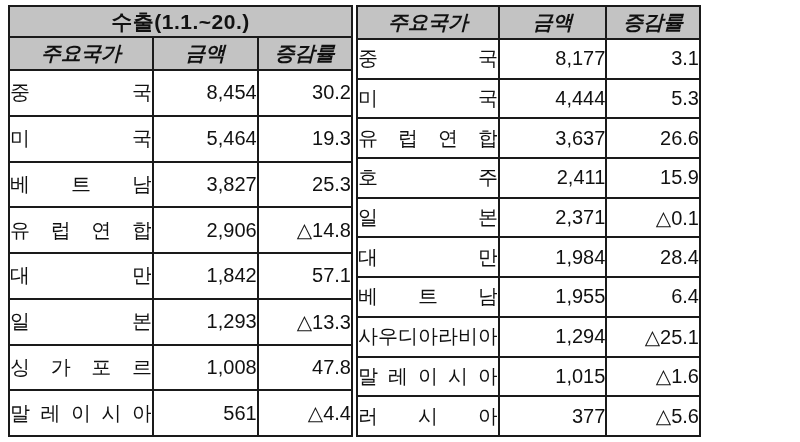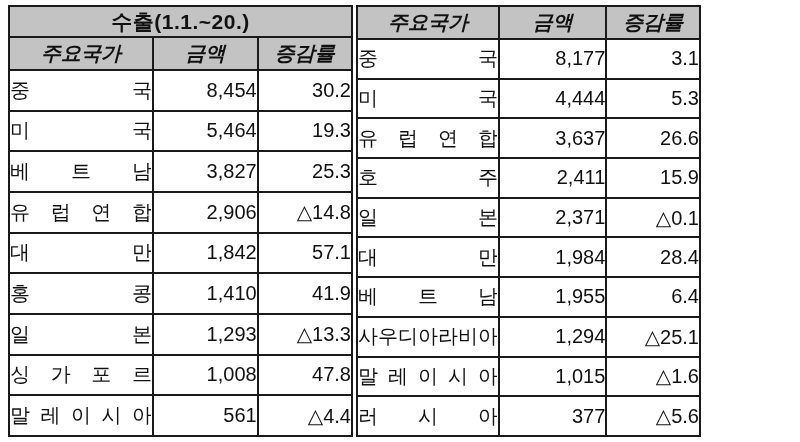--- a/index.html
+++ b/index.html
@@ -110,25 +110,20 @@
             <td class="country">유 럽 연 합</td>
             <td class="amount">2,906</td>
             <td class="rate">△14.8</td>
           </tr>
           <tr>
             <td class="country">대 만</td>
             <td class="amount">1,842</td>
             <td class="rate">57.1</td>
           </tr>
           <tr>
-            <td class="country">홍 콩</td>
-            <td class="amount">1,410</td>
-            <td class="rate">41.9</td>
-          </tr>
-          <tr>
             <td class="country">일 본</td>
             <td class="amount">1,293</td>
             <td class="rate">△13.3</td>
           </tr>
           <tr>
             <td class="country">싱 가 포 르</td>
             <td class="amount">1,008</td>
             <td class="rate">47.8</td>
           </tr>
           <tr>

